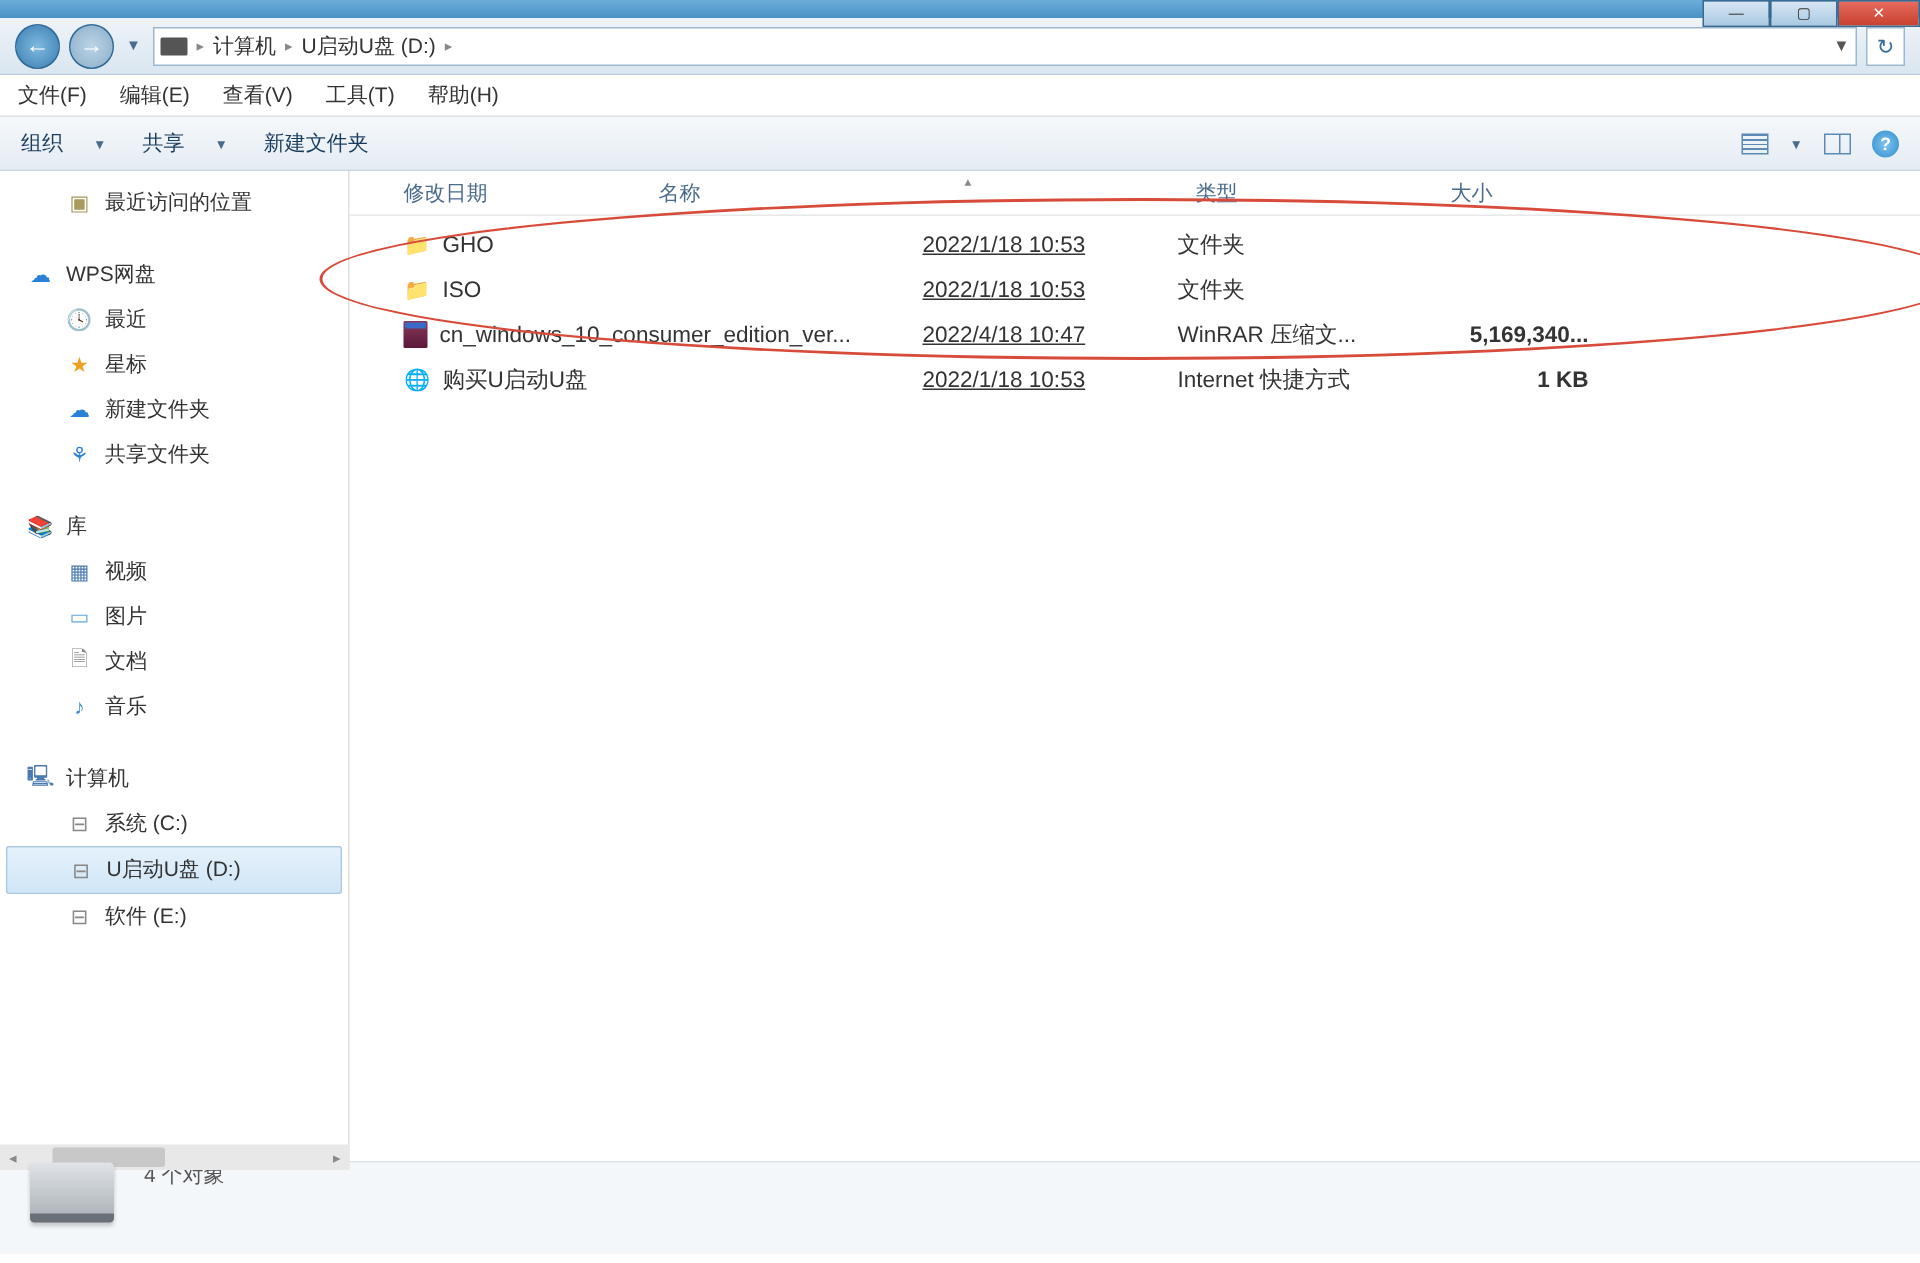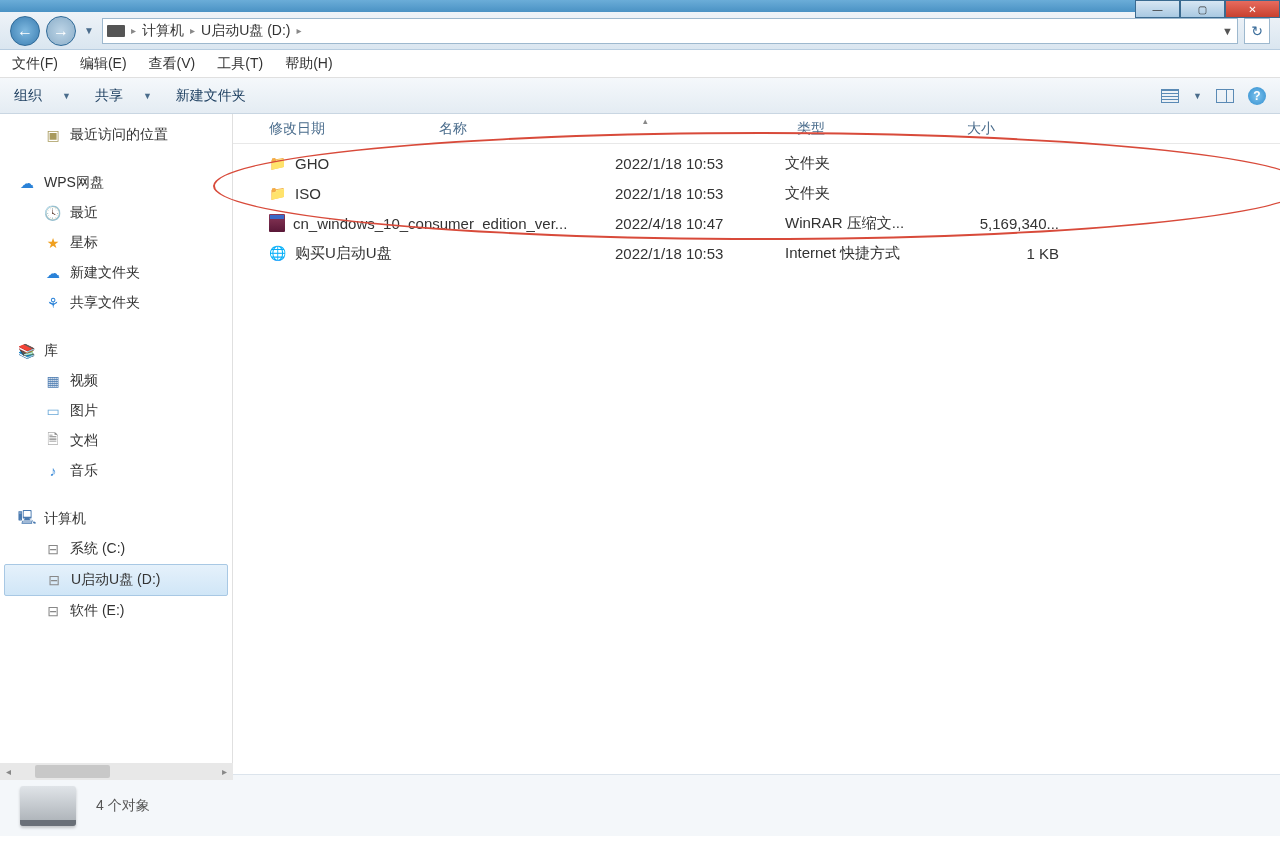--- a/index.html
+++ b/index.html
@@ -69,34 +69,34 @@
 .col-name { width: 346px; }
 .col-date { width: 170px; }
 .col-type { width: 170px; margin-left: 12px; }
 .col-size { width: 120px; justify-content: flex-start; }
 .sort-ind { margin: 0 auto; font-size: 9px; color: #888; position: absolute; left: 410px; top: 2px; }
 
 .rows { padding-top: 4px; }
 .row { display: flex; align-items: center; height: 30px; font-size: 15px; color: #333; padding-left: 28px; }
 .row .c { padding: 0 8px; overflow: hidden; text-overflow: ellipsis; white-space: nowrap; }
 .row .c-name { width: 346px; display: flex; align-items: center; gap: 8px; }
-.row .c-date { width: 170px; }
+.row .c-date { width: 170px; text-decoration: underline; }
 .row .c-type { width: 170px; }
-.row .c-size { width: 120px; text-align: right; }
+.row .c-size { width: 120px; text-align: right; font-weight: bold; }
 .f-icon { width: 18px; height: 16px; display: inline-flex; align-items: center; justify-content: center; font-size: 14px; }
 .folder-i { color: #e8a93c; }
 .rar-i { background: linear-gradient(#8a3858, #5a1838); width: 16px; height: 18px; border-radius: 1px; position: relative; }
 .rar-i::before { content: ""; position: absolute; top: 1px; left: 1px; right: 1px; height: 4px; background: #3a6ac8; }
 .web-i { color: #3a78c8; }
 
 
 .annot { position: absolute; top: 18px; left: -20px; width: 1095px; height: 108px; border: 2px solid #d84a3a; border-radius: 50%; pointer-events: none; }
 
 
-.statusbar { height: 62px; border-top: 1px solid #dce4ec; background: #f4f7fa; display: flex; align-items: center; padding: 0 20px; gap: 20px; font-size: 14px; color: #555; }
+.statusbar { height: 62px; border-top: 1px solid #dce4ec; background: #f4f7fa; display: flex; align-items: flex-start; padding: 0 20px; gap: 20px; font-size: 14px; color: #555; }
 .status-icon { width: 56px; height: 40px; background: linear-gradient(#e0e4e8, #a8aeb4); border-radius: 3px; position: relative; box-shadow: 0 2px 3px rgba(0,0,0,0.2); }
 .status-icon::after { content: ""; position: absolute; bottom: 0; left: 0; right: 0; height: 6px; background: #6a7078; border-radius: 0 0 3px 3px; }
 .scroll-thumb-h { position: absolute; bottom: 62px; left: 0; height: 17px; width: 233px; background: #e8e8e8; display: flex; align-items: center; }
 .scroll-thumb-h .thumb { margin-left: 18px; width: 75px; height: 13px; background: #c8c8c8; border-radius: 2px; }
 .scroll-thumb-h .arr { width: 17px; text-align: center; color: #888; font-size: 10px; }
 </style>
 </head>
 <body>
 
 <div class="titlebar">

